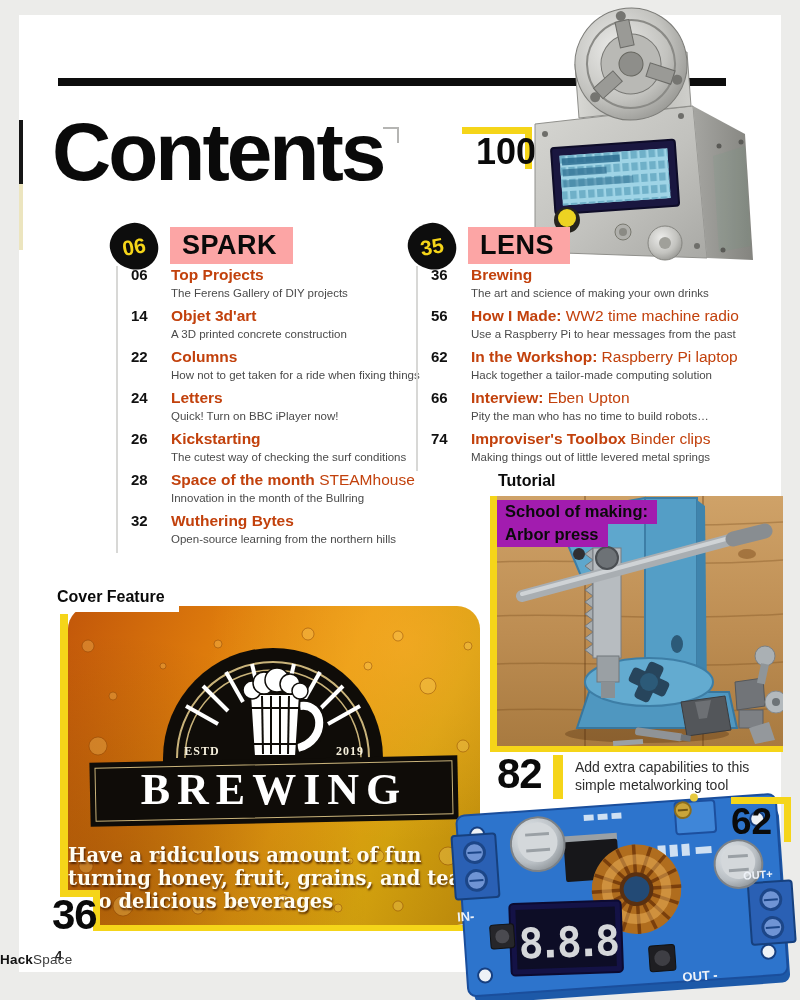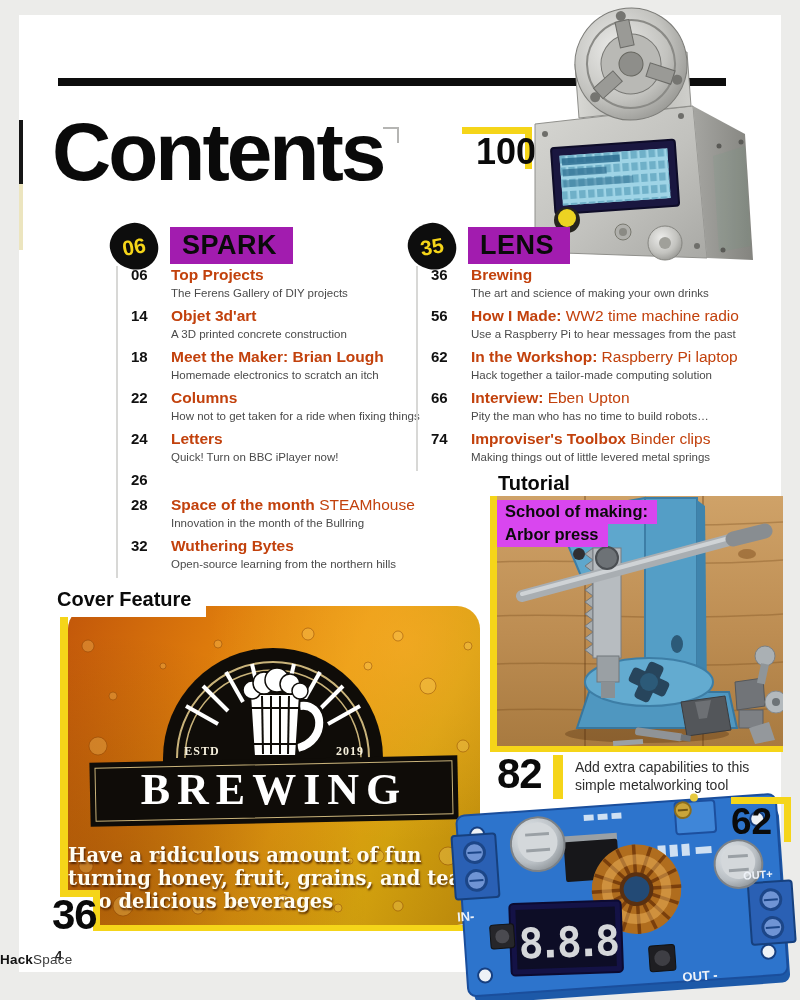--- a/index.html
+++ b/index.html
@@ -10,31 +10,31 @@
   
   .top-rule{left:58px;top:78px;width:668px;height:8px;background:#0d0d0d;}
   .contents-title{left:52px;top:104px;font-size:82px;font-weight:800;letter-spacing:-3px;color:#0a0a0a;line-height:96px;}
   .corner-mark{left:383px;top:127px;width:14px;height:14px;border-top:2px solid #b5b5b3;border-right:2px solid #b5b5b3;}
   
   .bk-top{background:#F5D519;height:7px;}
   .bk-right{background:#F5D519;width:7px;}
   .badge-num{font-weight:800;color:#0a0a0a;}
   
   .blob{width:48px;height:47px;background:#0d0d0d;border-radius:52% 48% 44% 56% / 46% 54% 46% 54%;transform:rotate(-10deg);text-align:center;line-height:47px;font-size:21px;font-weight:800;color:#F5D519;}
-  .sec-head{background:#a21caf;color:#0a0a0a;font-size:27px;font-weight:800;letter-spacing:.5px;padding:3px 16px 4px 12px;line-height:30px;}
+  .sec-head{background:#fca5a5;color:#0a0a0a;font-size:27px;font-weight:800;letter-spacing:.5px;padding:3px 16px 4px 12px;line-height:30px;}
   
   .toc{border-left:2px solid #d8d8d6;}
   .toc-item{display:flex;margin-bottom:8px;white-space:nowrap;}
   .toc-num{width:40px;padding-left:13px;font-size:15px;font-weight:800;color:#111;flex:none;}
   .toc-title{font-size:15.5px;font-weight:800;color:#c2410c;}
   .toc-title .rest{font-weight:400;}
   .toc-sub{font-size:11.5px;color:#4a4a4a;margin-top:3px;font-weight:400;}
   
-  .kicker{font-size:20px;font-weight:800;color:#0a0a0a;}
-  .overlay-label div{display:inline-block;background:#d946ef;font-size:16.5px;font-weight:800;color:#0a0a0a;padding:2px 9px 3px 8px;}
+  .kicker{font-size:16px;font-weight:800;color:#0a0a0a;}
+  .overlay-label div{display:inline-block;background:#a21caf;font-size:16.5px;font-weight:800;color:#0a0a0a;padding:2px 9px 3px 8px;}
   .big-num{font-size:42px;font-weight:800;color:#0a0a0a;letter-spacing:-1px;}
   .caption{font-size:14px;line-height:18px;color:#2e2e2e;}
   
   .cover-img{overflow:hidden;background:
      radial-gradient(circle at 82% 12%, rgba(255,176,48,.55), rgba(255,176,48,0) 45%),
      radial-gradient(circle at 10% 90%, rgba(80,35,0,.35), rgba(80,35,0,0) 55%),
      linear-gradient(115deg,#c2570a 0%,#dd7a0c 28%,#e59b10 55%,#d2a00e 76%,#b8860b 100%);}
   .banner{position:absolute;left:22px;top:153px;width:368px;height:64px;background:#0f0c08;transform:rotate(-1.2deg);}
   .banner:after{content:"";position:absolute;left:5px;right:5px;top:5px;bottom:5px;border:1.5px solid #c9b37a;}
   .banner-text{position:absolute;left:0;right:0;top:0;line-height:62px;text-align:center;font-family:"Liberation Serif",serif;font-weight:700;font-size:44px;letter-spacing:7px;color:#ffffff;z-index:2;}
@@ -148,46 +148,43 @@
       </div>
 
       <div class="toc-item">
         <div class="toc-num">14</div>
         <div>
           <div class="toc-title"><span>Objet 3d'art</span></div>
           <div class="toc-sub">A 3D printed concrete construction</div>
         </div>
       </div>
 
-      <div class="toc-item">
-        <div class="toc-num">18</div>
-        <div>
-          <div class="toc-title"><span>Meet the Maker: Brian Lough</span></div>
-          <div class="toc-sub">Homemade electronics to scratch an itch</div>
-        </div>
-      </div>
 
       <div class="toc-item">
         <div class="toc-num">22</div>
         <div>
           <div class="toc-title"><span>Columns</span></div>
           <div class="toc-sub">How not to get taken for a ride when fixing things</div>
         </div>
       </div>
 
       <div class="toc-item">
         <div class="toc-num">24</div>
         <div>
           <div class="toc-title"><span>Letters</span></div>
           <div class="toc-sub">Quick! Turn on BBC iPlayer now!</div>
         </div>
       </div>
 
       <div class="toc-item">
         <div class="toc-num">26</div>
+        <div>
+          <div class="toc-title"><span>Kickstarting</span></div>
+          <div class="toc-sub">The cutest way of checking the surf conditions</div>
+        </div>
       </div>
 
       <div class="toc-item">
         <div class="toc-num">28</div>
         <div>
           <div class="toc-title"><span>Space of the month</span><span class="rest"> STEAMhouse</span></div>
           <div class="toc-sub">Innovation in the month of the Bullring</div>
         </div>
       </div>
 

